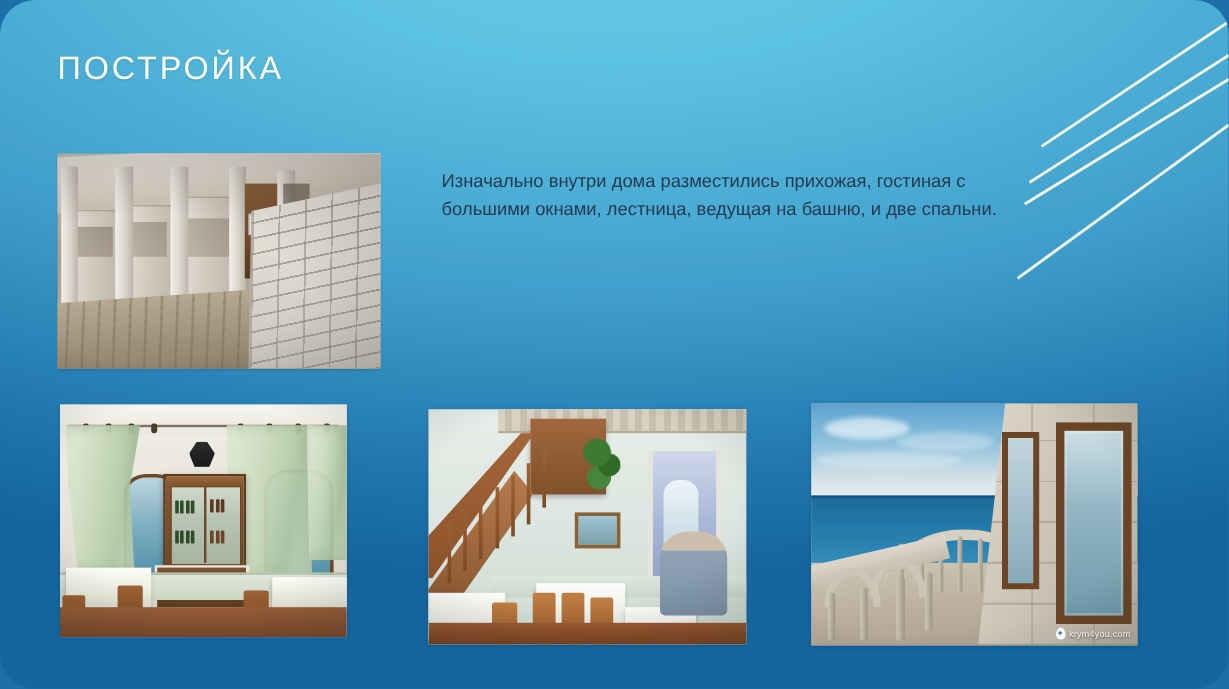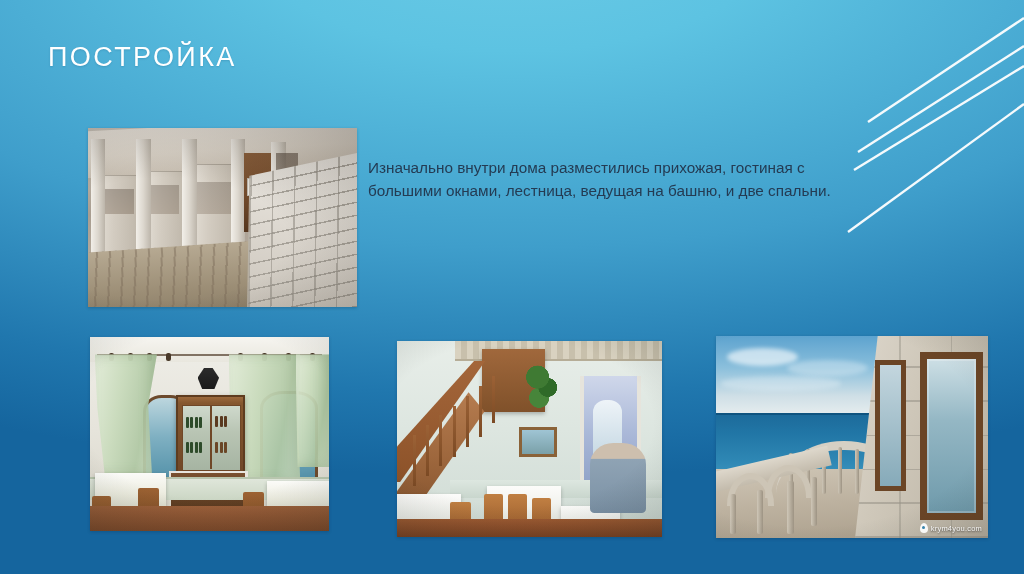--- a/index.html
+++ b/index.html
@@ -6,20 +6,21 @@
   html,body{margin:0;padding:0;}
   body{
     width:1024px;height:574px;overflow:hidden;
     font-family:"Liberation Sans", sans-serif;
     background:#1C6FA8;
   }
   #slide{
     position:relative;width:1024px;height:574px;overflow:hidden;
     background:
       radial-gradient(120% 95% at 50% -12%, #6BCBE6 0%, #5DC3E2 22%, #3F9ECB 58%, #2077AE 85%, #15659E 100%);
+    border-radius: 29px;
   }
 
   
   .deco{position:absolute;right:0;top:0;width:200px;height:360px;overflow:hidden;pointer-events:none;}
   .deco svg{display:block;}
 
   
   #title{
     position:absolute;left:48px;top:42px;
     font-size:27px;letter-spacing:2.4px;
@@ -28,24 +29,24 @@
     white-space:nowrap;
     text-shadow:0 1px 2px rgba(0,60,100,.18);
   }
 
   
   #bodytext{
     position:absolute;left:368px;top:140px;width:506px;
     color:#243B53;font-size:15.3px;line-height:1.52;
   }
   #bodytext p{margin:0 0 15px 0;}
-  #bodytext p:last-child{margin-bottom:0;margin-top:16px;}
-
-  
-  .photo{position:absolute;overflow:hidden;background:#9aa;box-shadow:0 1px 3px rgba(0,40,70,.25);margin-left:40px;}
+  #bodytext p:last-child{margin-bottom:0;}
+
+  
+  .photo{position:absolute;overflow:hidden;background:#9aa;box-shadow:0 1px 3px rgba(0,40,70,.25);}
   .photo .inner{position:absolute;inset:0;overflow:hidden;}
 
   #photo-ruin{left:48px;top:128px;width:269px;height:179px;}
   #photo-dining{left:50px;top:337px;width:239px;height:194px;}
   #photo-stairs{left:357px;top:341px;width:265px;height:196px;}
   #photo-balcony{left:676px;top:336px;width:272px;height:202px;}
 
   
   .ruin-bg{position:absolute;inset:0;
     background:

